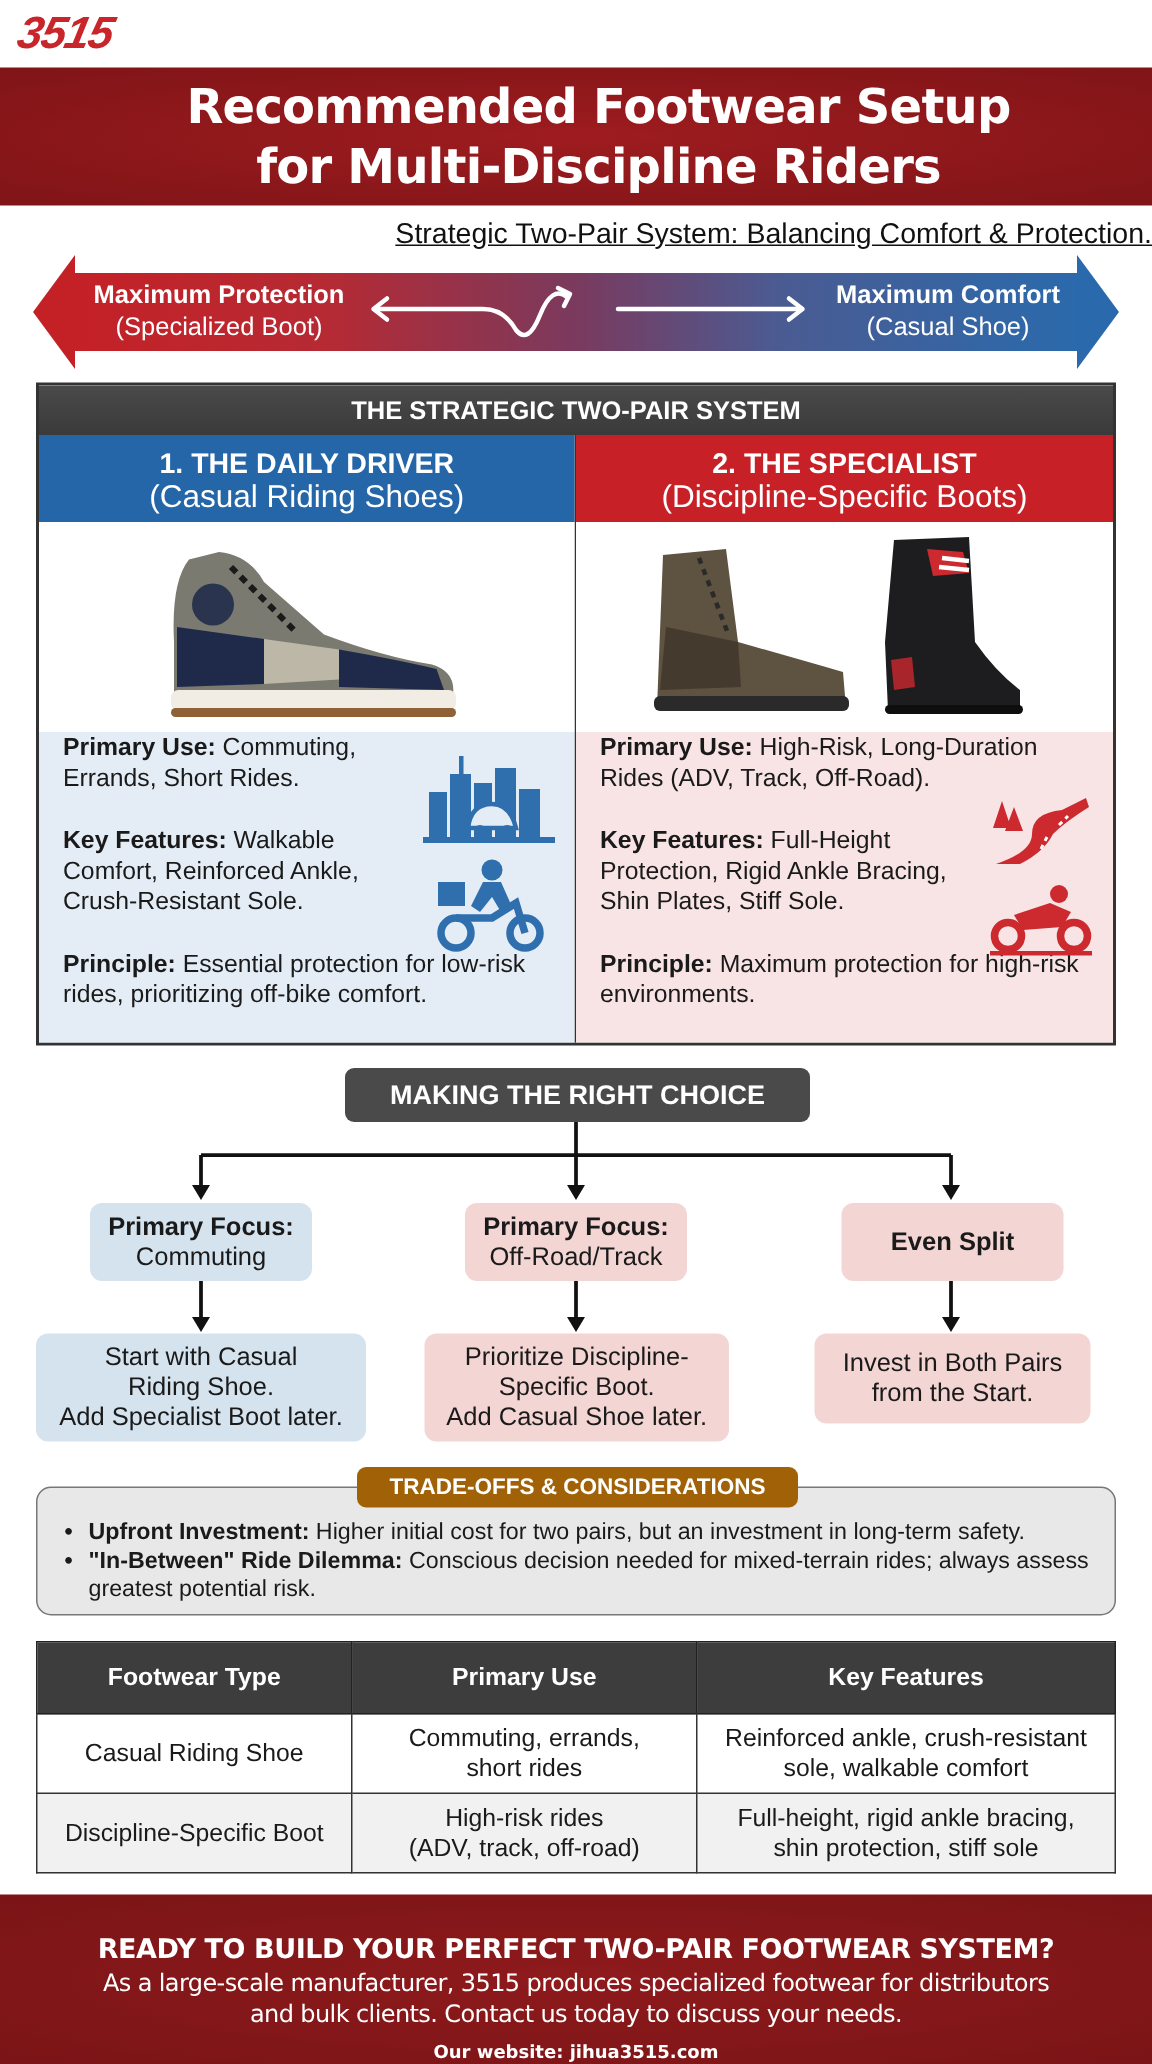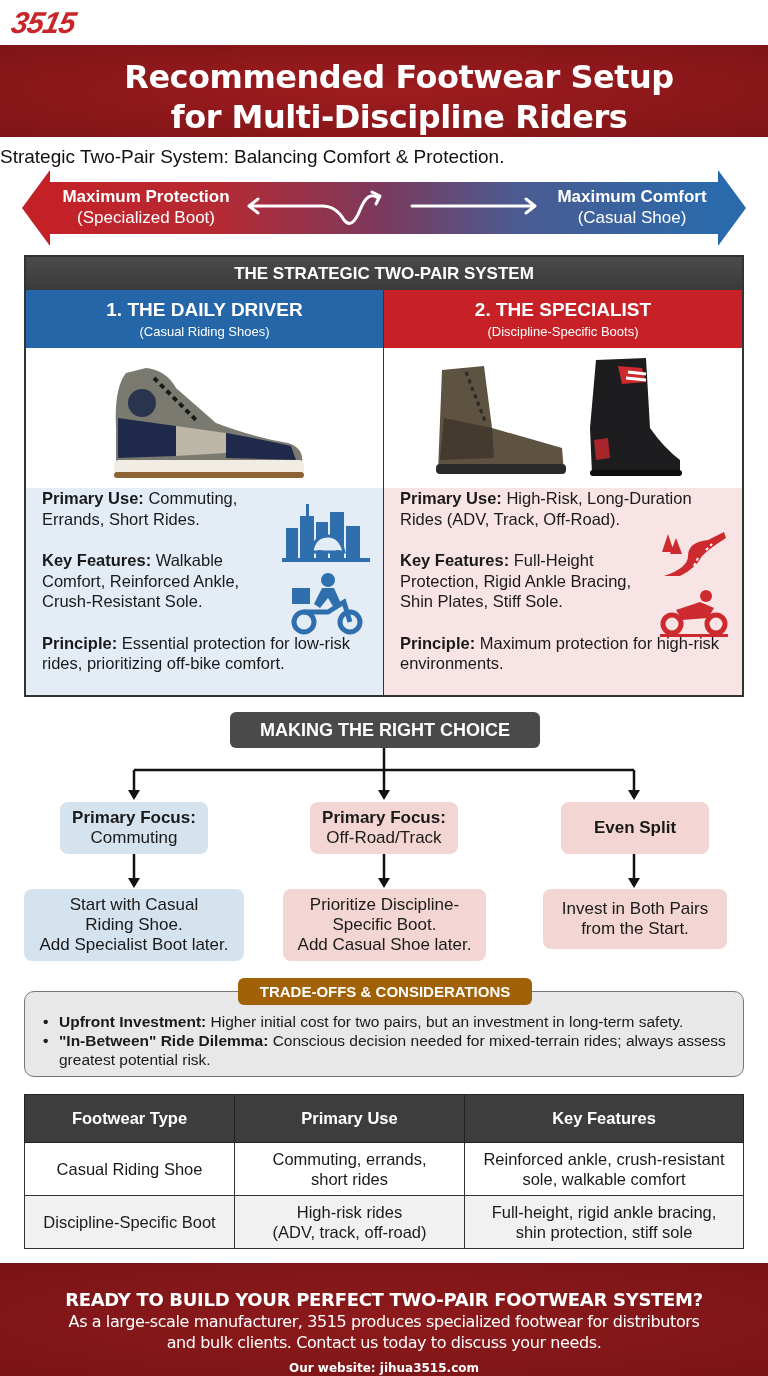--- a/index.html
+++ b/index.html
@@ -1,38 +1,38 @@
 <!DOCTYPE html>
 <html><head>
 <meta charset="utf-8">
 <style>
   * { box-sizing: border-box; margin: 0; padding: 0; }
   body { width: 768px; height: 1376px; background: #ffffff; font-family: "Liberation Sans", sans-serif; color: #1a1a1a; position: relative; overflow: hidden; }
   .logo { position: absolute; left: 12px; top: 6px; font-family: "Liberation Sans", sans-serif; font-weight: 900; font-style: italic; font-size: 30px; color: #c8262a; letter-spacing: -1px; transform: skewX(-12deg); }
-  .banner { position: absolute; left: 0; top: 45px; width: 768px; height: 92px; background: radial-gradient(ellipse at center, #9e1c1f 0%, #7f1417 100%); display: flex; flex-direction: column; align-items: center; justify-content: flex-end; padding-left: 30px; }
+  .banner { position: absolute; left: 0; top: 45px; width: 768px; height: 92px; background: radial-gradient(ellipse at center, #9e1c1f 0%, #7f1417 100%); display: flex; flex-direction: column; align-items: center; justify-content: center; padding-left: 30px; }
   .banner div { color: #fff; font-weight: 700; font-size: 32px; line-height: 40px; text-align: center; font-family: "DejaVu Sans", sans-serif; letter-spacing: -0.5px; }
-  .subtitle { position: absolute; top: 146px; left: 0; width: 768px; text-align: left; font-size: 19px; color: #111; }
+  .subtitle { position: absolute; top: 146px; left: 0; width: 768px; text-align: right; font-size: 19px; color: #111; text-decoration: underline; }
   .spectrum { position: absolute; top: 170px; left: 22px; width: 724px; height: 76px; }
   .spectrum .bar { position: absolute; left: 26px; right: 26px; top: 12px; height: 52px; background: linear-gradient(90deg, #c42127 0%, #b62a33 25%, #7a3a5e 50%, #4b5b92 70%, #2a6aac 100%); }
   .spectrum .tipL { position: absolute; left: 0; top: 0; width: 0; height: 0; border-top: 38px solid transparent; border-bottom: 38px solid transparent; border-right: 28px solid #c42127; }
   .spectrum .tipR { position: absolute; right: 0; top: 0; width: 0; height: 0; border-top: 38px solid transparent; border-bottom: 38px solid transparent; border-left: 28px solid #2a6aac; }
   .spectrum .lbl { position: absolute; top: 16px; color: #fff; font-size: 17px; line-height: 21px; text-align: center; font-weight: 600; }
   .spectrum .lbl span { display: block; font-weight: 400; }
   .spectrum .left { left: 24px; width: 200px; }
   .spectrum .right { right: 24px; width: 180px; }
   .spectrum svg { position: absolute; left: 222px; top: 16px; }
 
   .system { position: absolute; left: 24px; top: 255px; width: 720px; height: 442px; border: 2px solid #333; border-radius: 0; overflow: hidden; background: #fff; }
   .system .head { height: 33px; background: linear-gradient(#4a4a4a, #3a3a3a); color: #fff; font-weight: 700; font-size: 17px; text-align: center; line-height: 33px; }
   .cols { display: flex; height: 407px; }
   .col { width: 50%; position: relative; }
   .col.left { border-right: 1.5px solid #333; }
   .col .ch { height: 58px; color: #fff; text-align: center; padding-top: 9px; }
   .col .ch .t { font-weight: 700; font-size: 19px; line-height: 22px; }
-  .col .ch .s { font-size: 13px; line-height: 21px; }
+  .col .ch .s { font-size: 21px; line-height: 21px; }
   .col.left .ch { background: #2466a8; }
   .col.right .ch { background: #c72127; }
   .col .img { height: 140px; background: #fff; position: relative; }
   .col .body { height: 209px; padding: 0 16px; font-size: 16.5px; line-height: 20.5px; position: relative; }
   .col.left .body { background: #e4edf6; }
   .col.right .body { background: #f8e4e4; }
   .col .body p { margin-bottom: 21px; width: 240px; }
   .col .body p.wide { width: 340px; }
   .col .body b { font-weight: 700; }
   .ico { position: absolute; }

